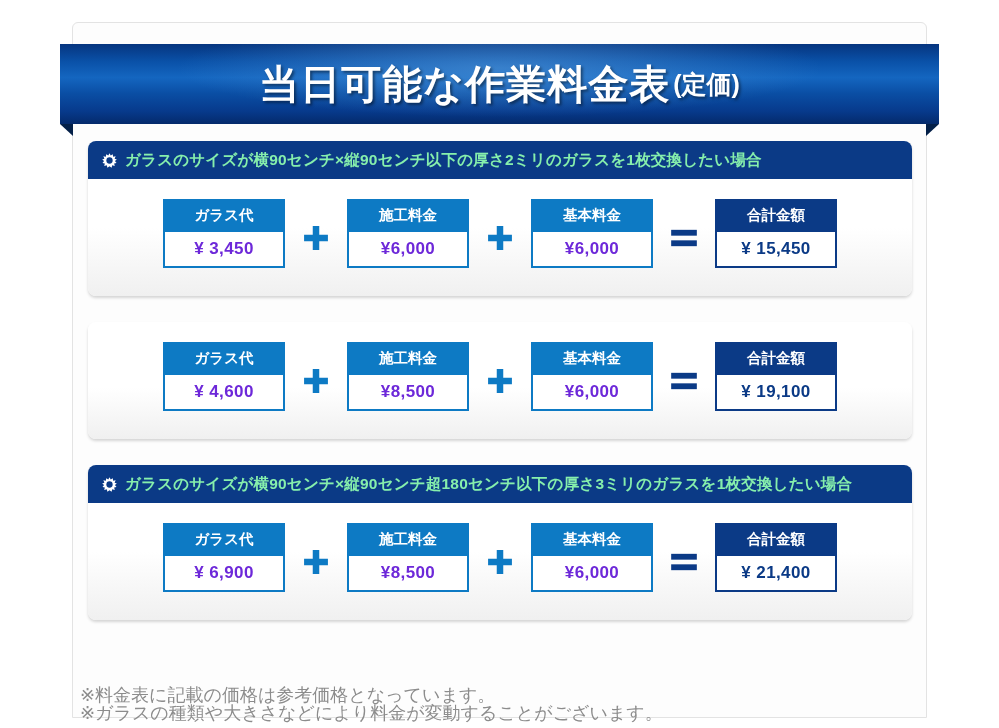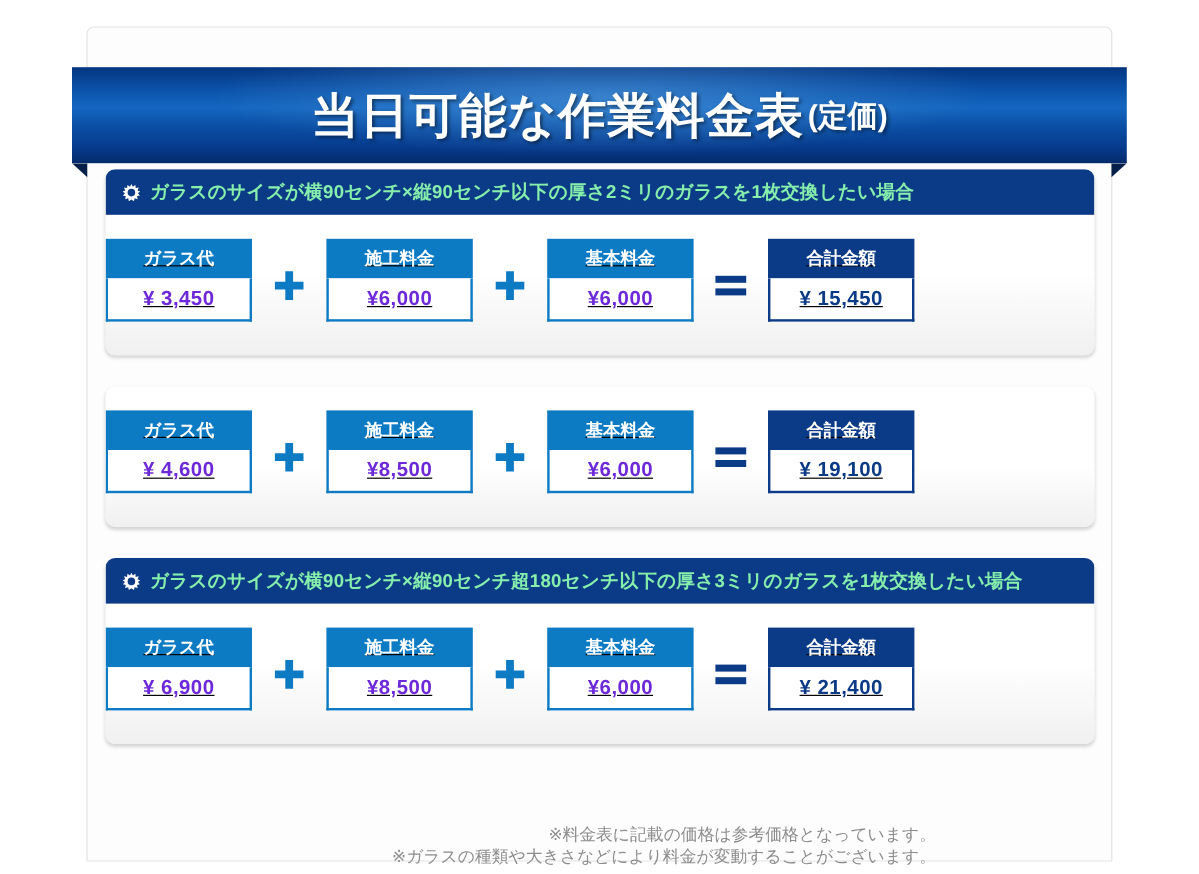--- a/index.html
+++ b/index.html
@@ -30,21 +30,21 @@
     background: #fdfdfd;
     border: 1px solid #e3e3e3;
     border-top-left-radius: 6px;
     border-top-right-radius: 6px;
   }
 
   
   .banner-wrap {
     position: absolute;
     left: 60px;
-    top: 56px;
+    top: 44px;
     width: 879px;
     height: 80px;
     text-decoration: underline;
   }
   .banner {
     position: absolute;
     left: 0;
     top: 0;
     width: 879px;
     height: 80px;
@@ -127,22 +127,22 @@
     color: #86efac;
     font-size: 15.5px;
     font-weight: 700;
     letter-spacing: 0.2px;
     white-space: nowrap;
   }
 
   .card-body {
     display: flex;
     align-items: center;
+    justify-content: center;
     padding: 20px 0 28px 0;
-    text-decoration: underline;
   }
 
   .item {
     width: 122px;
     flex: 0 0 auto;
   }
   .item-head {
     height: 33px;
     background: #0d7ac4;
     color: #ffffff;
@@ -184,24 +184,23 @@
 
   
   .notes {
     position: absolute;
     left: 80px;
     top: 686px;
     width: 700px;
   }
   .note-line {
     color: #8c8c8c;
-    font-size: 14px;
+    font-size: 18px;
     line-height: 18px;
     white-space: nowrap;
-    text-align: right;
   }
 </style>
 </head>
 <body>
 
 <div class="page">
 
   <div class="outer-panel"></div>
 
   <div class="banner-wrap">

